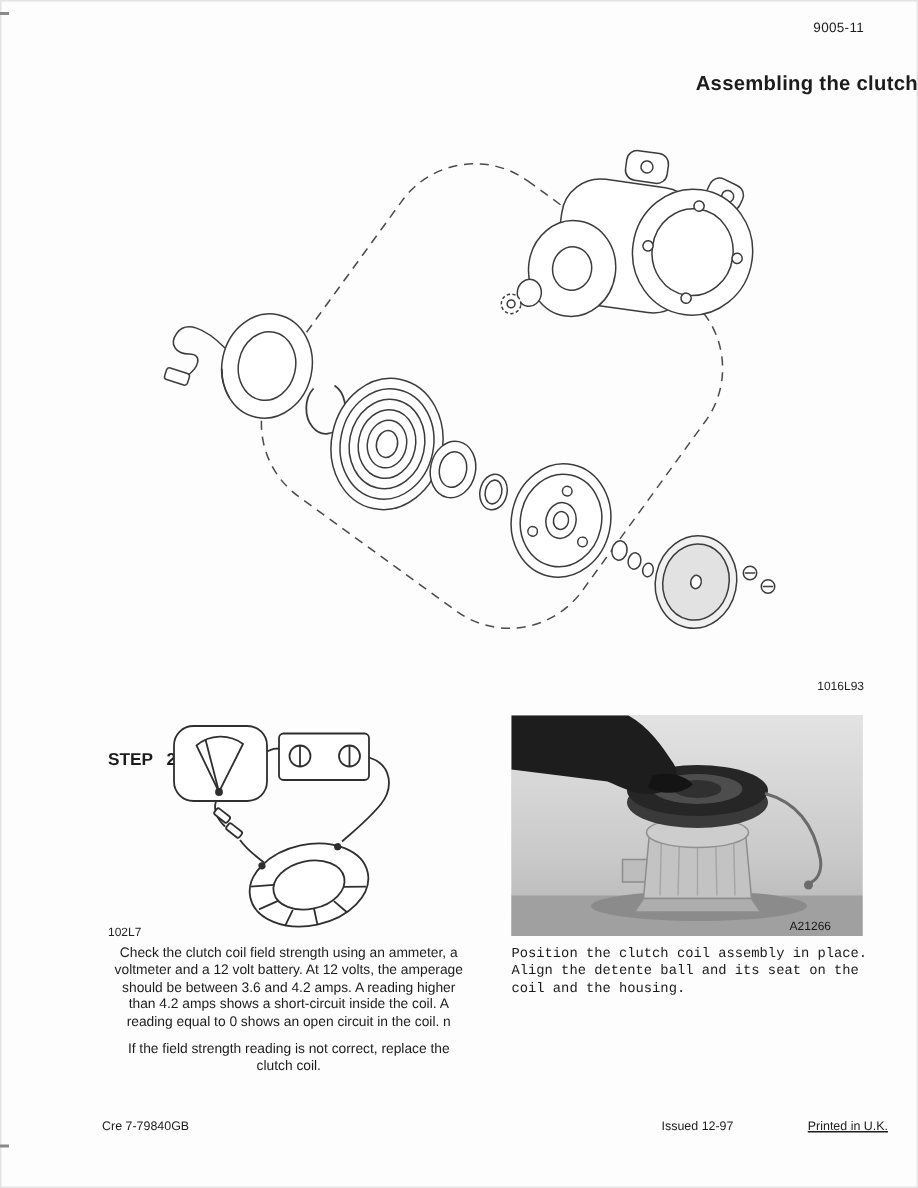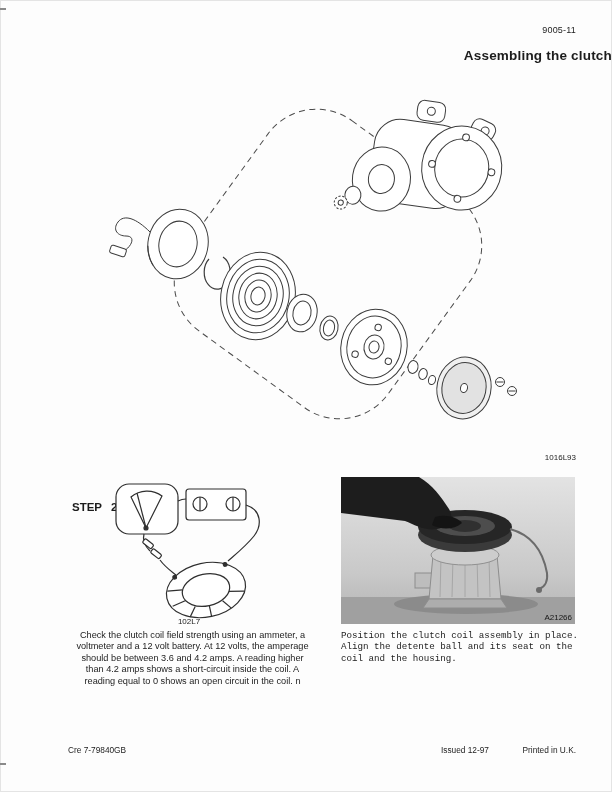--- a/index.html
+++ b/index.html
@@ -11,47 +11,47 @@
     color:#1c1c1c;
     font-family:"Liberation Sans", sans-serif;
     overflow:hidden;
   }
   .abs { position:absolute; }
   .page-frame { position:absolute; inset:0; border:1px solid #e4e4e4; pointer-events:none; }
   .reg-mark { position:absolute; left:0; width:6px; height:2px; background:#8a8a8a; }
   .mark-top { top:8px; }
   .mark-bottom { top:763px; }
 
-  .page-number { top:25px; right:36px; font-size:9px; letter-spacing:0.2px; }
+  .page-number { top:13px; right:36px; font-size:9px; letter-spacing:0.2px; }
   .title { top:48px; left:0; width:100%; text-align:right; font-size:13.5px; font-weight:bold; letter-spacing:0.2px; }
 
   .main-figure { left:66px; top:82px; width:484px; height:362px; }
   .fig-code { font-size:8px; color:#222; }
   .main-fig-code { top:453px; right:36px; }
 
   .step-heading { font-size:11.5px; font-weight:bold; word-spacing:6px;margin-top:44px; }
   .step27-heading { left:72px; top:457px; }
   .step28-heading { left:341px; top:457px; }
 
   .step27-figure { left:100px; top:477px; width:200px; height:148px; }
-  .fig-code-27 { left:72px; top:617px; width:234px; text-align:center; }
+  .fig-code-27 { left:72px; top:617px; width:234px; text-align:left; }
 
   .body-text { font-size:9.2px; line-height:11.4px; text-align:left; }
   .step27-text { left:72px; top:630px; width:241px;text-align:center; }
   .step28-text { left:341px; top:630px; width:238px;font-family:Liberation Mono, monospace; }
   .body-text p { margin:0 0 7px 0; }
 
   .step28-photo { left:341px; top:477px; width:234px; height:147px; background:#cccccc; }
   .step28-photo svg { display:block; }
-  .photo-code { position:absolute; right:3px; bottom:2px; font-size:8px; color:#161616;margin-left:16px; }
+  .photo-code { position:absolute; right:21px; bottom:2px; font-size:8px; color:#161616;margin-left:16px; }
 
   .footer-item { top:745px; font-size:8.3px; }
   .footer-left { left:68px; }
   .footer-center { left:441px; }
-  .footer-right { right:36px; }
+  .footer-right { right:20px;text-decoration:underline; }
 
   svg { overflow:visible; }
   .line-art { stroke:#3c3c3c; stroke-width:1; fill:#ffffff; }
 </style>
 </head>
 <body>
 
 <div class="page-frame"></div>
 <div class="reg-mark mark-top"></div>
 <div class="reg-mark mark-bottom"></div>
@@ -188,20 +188,21 @@
         <circle cx="-28" cy="-19" r="1.8" fill="#2f2f2f"></circle>
         <circle cx="24" cy="-21" r="1.8" fill="#2f2f2f"></circle>
       </g>
     </g>
   </svg>
 </div>
 <div class="abs fig-code fig-code-27">102L7</div>
 
 <div class="abs body-text step27-text">
   <p>Check the clutch coil field strength using an ammeter, a voltmeter and a 12 volt battery. At 12 volts, the amperage should be between 3.6 and 4.2 amps. A reading higher than 4.2 amps shows a short-circuit inside the coil. A reading equal to 0 shows an open circuit in the coil. n</p>
+  <p>If the field strength reading is not correct, replace the clutch coil.</p>
 </div>
 
 <h2 class="abs step-heading step28-heading">STEP 21</h2>
 
 <div class="abs step28-photo">
   <svg width="234" height="147" viewBox="0 0 234 147">
     <defs>
       <linearGradient id="pbg" x1="0" y1="0" x2="0" y2="1">
         <stop offset="0" stop-color="#e3e3e3"></stop>
         <stop offset="0.65" stop-color="#c9c9c9"></stop>

